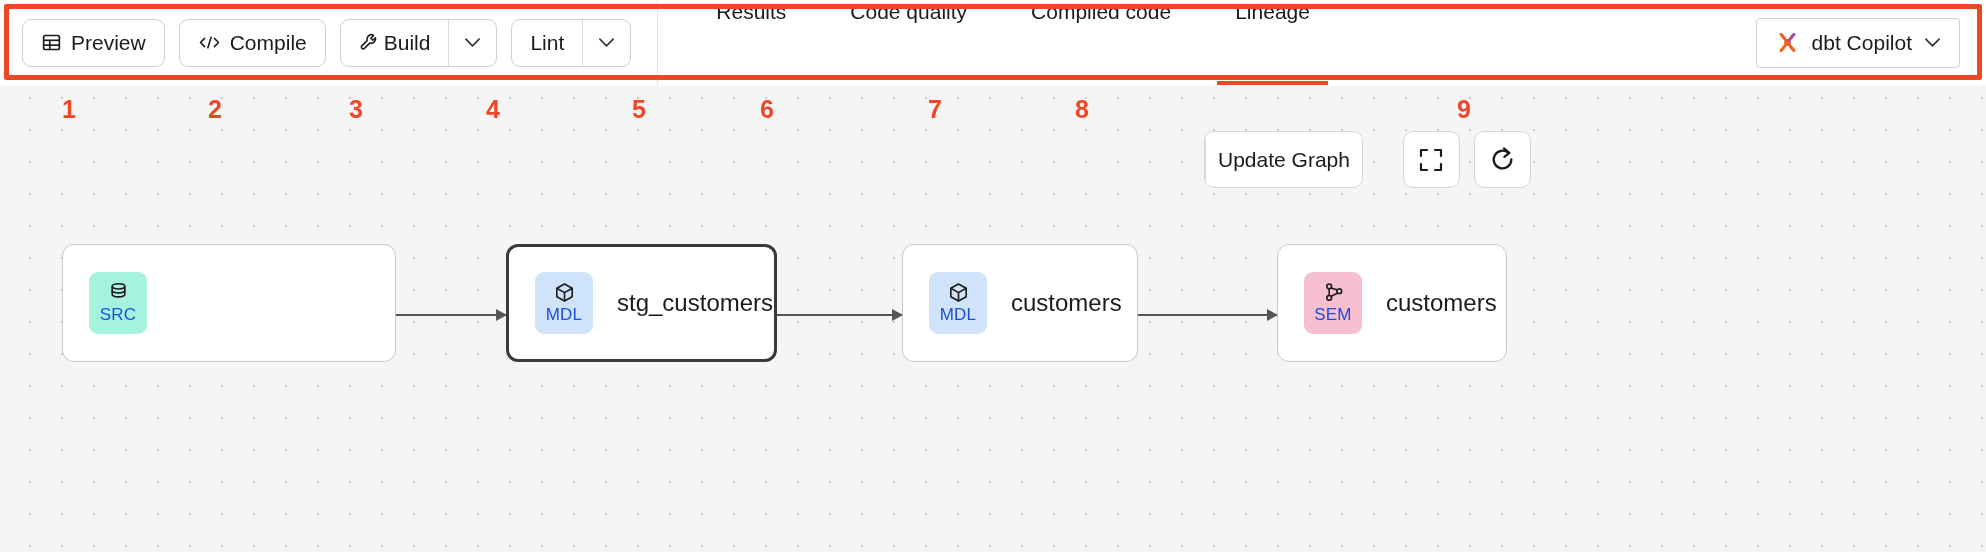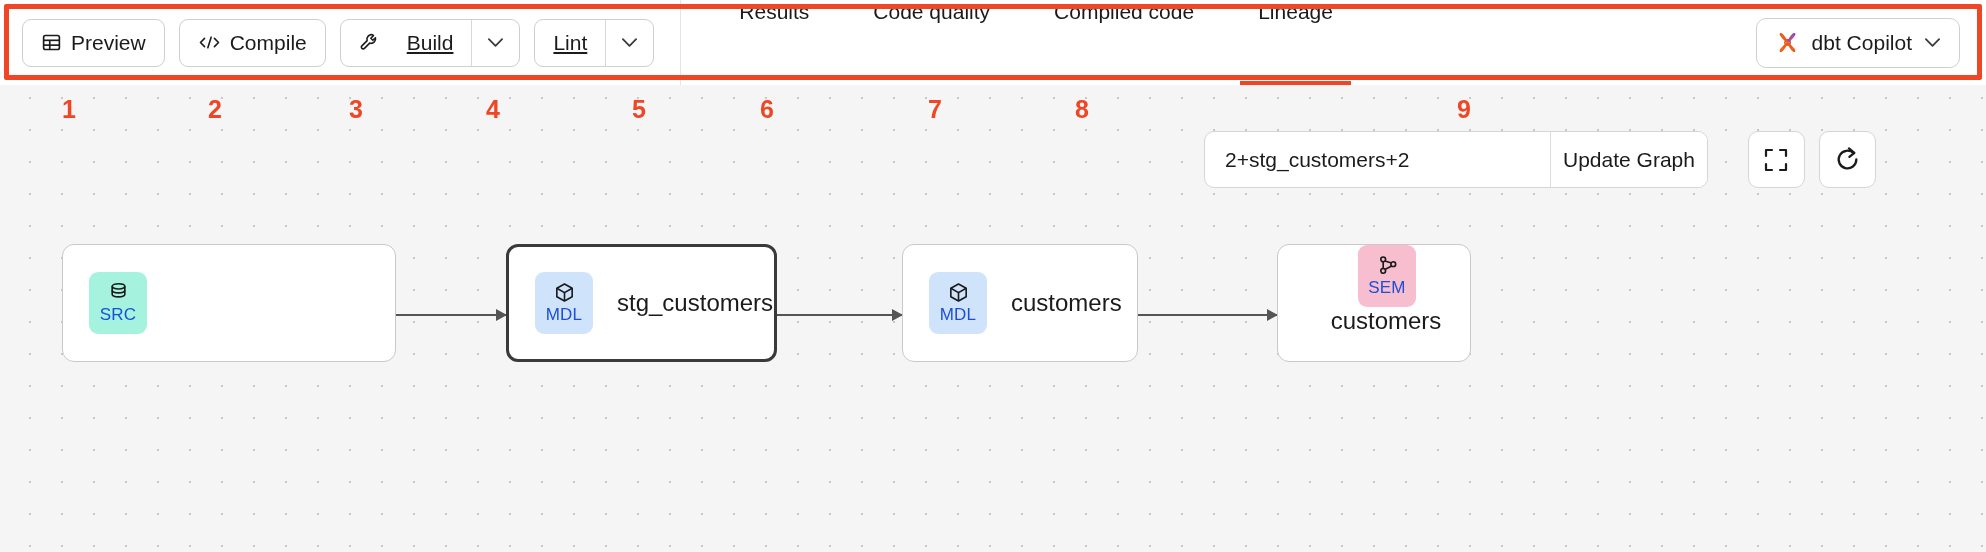--- a/index.html
+++ b/index.html
@@ -92,27 +92,26 @@
     border: 1px solid #cfcfcf;
     border-radius: 9px;
     background: #fff;
     height: 48px;
     overflow: hidden;
   }
   .split .main {
     display: inline-flex;
     align-items: center;
     justify-content: center;
-    gap: 27px;
+    gap: 4px;
     padding: 0 18px;
     font-size: 21px;
     color: #1b1b1b;
     white-space: nowrap;
     cursor: pointer;
-    text-decoration: underline;
   }
   .split .caret {
     display: inline-flex;
     align-items: center;
     justify-content: center;
     width: 48px;
     border-left: 1px solid #d8d8d8;
     cursor: pointer;
   }
 
@@ -155,21 +154,21 @@
   
   .copilot {
     display: inline-flex;
     align-items: center;
     gap: 12px;
     height: 50px;
     padding: 0 18px;
     margin-right: 26px;
     background: #fff;
     border: 1px solid #cfcfcf;
-    border-radius: 10px;
+    border-radius: 4px;
     font-size: 21px;
     color: #1b1b1b;
     cursor: pointer;
     white-space: nowrap;
   }
 
   
   .annot-num {
     position: absolute;
     font-size: 25px;
@@ -412,21 +411,20 @@
   <div class="annot-num" style="left:486px; top:95px;">4</div>
   <div class="annot-num" style="left:632px; top:95px;">5</div>
   <div class="annot-num" style="left:760px; top:95px;">6</div>
   <div class="annot-num" style="left:928px; top:95px;">7</div>
   <div class="annot-num" style="left:1075px;top:95px;">8</div>
   <div class="annot-num" style="left:1457px;top:95px;">9</div>
 
   <div class="graph-controls" style="left:1204px;">
 
     <div class="selector-group">
-      <input class="selector-input" type="text" value="2+stg_customers+2" style="">
       <div class="update-btn">
         <span>Update Graph</span>
       </div>
     </div>
 
     <div class="icon-btn first">
       <span>
         <svg width="26" height="26" viewBox="0 0 26 26" fill="none" stroke="#1b1b1b" stroke-width="2.2" stroke-linecap="round" stroke-linejoin="round">
           <polyline points="3,9 3,3 9,3"></polyline>
           <polyline points="17,3 23,3 23,9"></polyline>
@@ -484,21 +482,21 @@
           <path d="M12 3.2 20 7.6v8.8L12 20.8 4 16.4V7.6z"></path>
           <path d="M4 7.6 12 12.1 20 7.6"></path>
           <path d="M12 12.1v8.7"></path>
         </svg>
       </span>
       <span class="lbl">MDL</span>
     </div>
     <span class="node-name">customers</span>
   </div>
 
-  <div class="node" style="left:1277px; top:244px; width:194px;flex-direction:column;">
+  <div class="node" style="left:1277px; top:244px; width:230px;">
     <div class="node-badge" style="background:#f6bece;">
       <span>
         <svg width="23" height="23" viewBox="0 0 24 24" fill="none" stroke="#1b1b1b" stroke-width="1.7">
           <circle cx="7.5" cy="5.6" r="2.5"></circle>
           <circle cx="18" cy="10.6" r="2.5"></circle>
           <circle cx="7.5" cy="17.6" r="2.5"></circle>
           <line x1="9.3" y1="7.4" x2="16.2" y2="9.4"></line>
           <line x1="16.4" y1="12.5" x2="9.2" y2="16.2"></line>
           <line x1="7.5" y1="8.1" x2="7.5" y2="15.1"></line>
         </svg>

